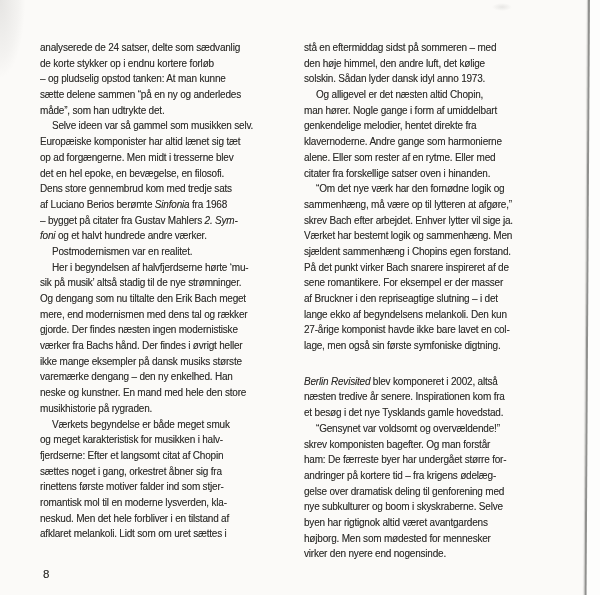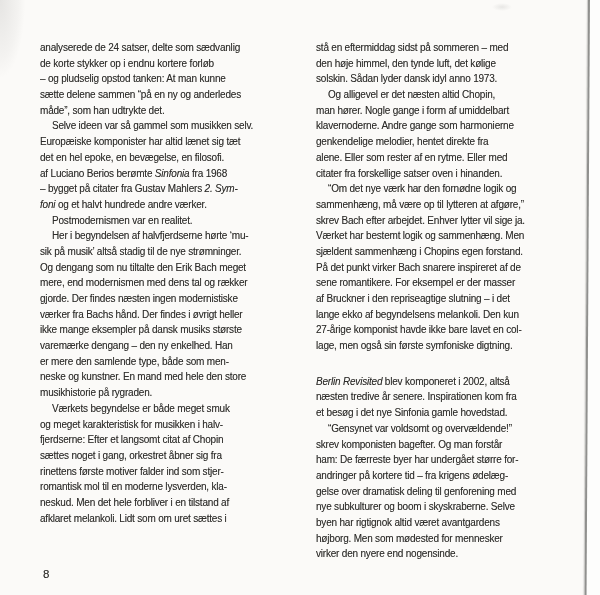--- a/index.html
+++ b/index.html
@@ -45,21 +45,21 @@
   .column {
     position: absolute;
     top: 40px;
     width: 262px;
     font-size: 10px;
     letter-spacing: -0.2px;
     line-height: 15.7px;
     text-shadow: 0 0 0.5px rgba(70,70,66,0.45);
   }
   .column-left  { left: 40px; }
-  .column-right { left: 316px; }
+  .column-right { left: 304px; }
   .line {
     height: 15.7px;
     white-space: pre;
   }
   .para.indent .line:first-child { padding-left: 12px; }
   .para.space-before { margin-top: 20px; }
   .line i { }
   .page-number {
     position: absolute;
     left: 43px;
@@ -80,84 +80,85 @@
       <div class="para">
         <div class="line">analyserede de 24 satser, delte som sædvanlig</div>
         <div class="line">de korte stykker op i endnu kortere forløb</div>
         <div class="line">– og pludselig opstod tanken: At man kunne</div>
         <div class="line">sætte delene sammen “på en ny og anderledes</div>
         <div class="line">måde”, som han udtrykte det.</div>
       </div>
       <div class="para indent">
         <div class="line">Selve ideen var så gammel som musikken selv.</div>
         <div class="line">Europæiske komponister har altid lænet sig tæt</div>
+        <div class="line">op ad forgængerne. Men midt i tresserne blev</div>
         <div class="line">det en hel epoke, en bevægelse, en filosofi.</div>
+        <div class="line">Dens store gennembrud kom med tredje sats</div>
         <div class="line"><span>af Luciano Berios berømte </span><i>Sinfonia</i><span> fra 1968</span></div>
         <div class="line"><span>– bygget på citater fra Gustav Mahlers </span><i>2. Sym-</i></div>
         <div class="line"><i>foni</i><span> og et halvt hundrede andre værker.</span></div>
       </div>
       <div class="para indent">
         <div class="line">Postmodernismen var en realitet.</div>
       </div>
       <div class="para indent">
         <div class="line">Her i begyndelsen af halvfjerdserne hørte ‘mu-</div>
         <div class="line">sik på musik’ altså stadig til de nye strømninger.</div>
         <div class="line">Og dengang som nu tiltalte den Erik Bach meget</div>
         <div class="line">mere, end modernismen med dens tal og rækker</div>
         <div class="line">gjorde. Der findes næsten ingen modernistiske</div>
         <div class="line">værker fra Bachs hånd. Der findes i øvrigt heller</div>
         <div class="line">ikke mange eksempler på dansk musiks største</div>
         <div class="line">varemærke dengang – den ny enkelhed. Han</div>
-        <div class="line">er mere den samlende type, både som men-</div>
         <div class="line">neske og kunstner. En mand med hele den store</div>
         <div class="line">musikhistorie på rygraden.</div>
       </div>
       <div class="para indent">
         <div class="line">Værkets begyndelse er både meget smuk</div>
         <div class="line">og meget karakteristisk for musikken i halv-</div>
         <div class="line">fjerdserne: Efter et langsomt citat af Chopin</div>
         <div class="line">sættes noget i gang, orkestret åbner sig fra</div>
         <div class="line">rinettens første motiver falder ind som stjer-</div>
         <div class="line">romantisk mol til en moderne lysverden, kla-</div>
         <div class="line">neskud. Men det hele forbliver i en tilstand af</div>
         <div class="line">afklaret melankoli. Lidt som om uret sættes i</div>
       </div>
     </div>
 
   <div class="column column-right">
       <div class="para">
         <div class="line">stå en eftermiddag sidst på sommeren – med</div>
-        <div class="line">den høje himmel, den tynde luft, det kølige</div>
+        <div class="line">den høje himmel, den andre luft, det kølige</div>
         <div class="line">solskin. Sådan lyder dansk idyl anno 1973.</div>
       </div>
       <div class="para indent">
         <div class="line">Og alligevel er det næsten altid Chopin,</div>
         <div class="line">man hører. Nogle gange i form af umiddelbart</div>
+        <div class="line">genkendelige melodier, hentet direkte fra</div>
         <div class="line">klavernoderne. Andre gange som harmonierne</div>
-        <div class="line">genkendelige melodier, hentet direkte fra</div>
         <div class="line">alene. Eller som rester af en rytme. Eller med</div>
         <div class="line">citater fra forskellige satser oven i hinanden.</div>
       </div>
       <div class="para indent">
         <div class="line">“Om det nye værk har den fornødne logik og</div>
         <div class="line">sammenhæng, må være op til lytteren at afgøre,”</div>
         <div class="line">skrev Bach efter arbejdet. Enhver lytter vil sige ja.</div>
         <div class="line">Værket har bestemt logik og sammenhæng. Men</div>
         <div class="line">sjældent sammenhæng i Chopins egen forstand.</div>
         <div class="line">På det punkt virker Bach snarere inspireret af de</div>
         <div class="line">sene romantikere. For eksempel er der masser</div>
         <div class="line">af Bruckner i den repriseagtige slutning – i det</div>
         <div class="line">lange ekko af begyndelsens melankoli. Den kun</div>
         <div class="line">27-årige komponist havde ikke bare lavet en col-</div>
         <div class="line">lage, men også sin første symfoniske digtning.</div>
       </div>
       <div class="para space-before">
         <div class="line"><i>Berlin Revisited</i><span> blev komponeret i 2002, altså</span></div>
         <div class="line">næsten tredive år senere. Inspirationen kom fra</div>
-        <div class="line">et besøg i det nye Sinfonia gamle hovedstad.</div>
+        <div class="line">et besøg i det nye Tysklands gamle hovedstad.</div>
       </div>
       <div class="para indent">
         <div class="line">“Gensynet var voldsomt og overvældende!”</div>
         <div class="line">skrev komponisten bagefter. Og man forstår</div>
         <div class="line">ham: De færreste byer har undergået større for-</div>
         <div class="line">andringer på kortere tid – fra krigens ødelæg-</div>
         <div class="line">gelse over dramatisk deling til genforening med</div>
         <div class="line">nye subkulturer og boom i skyskraberne. Selve</div>
         <div class="line">byen har rigtignok altid været avantgardens</div>
         <div class="line">højborg. Men som mødested for mennesker</div>

